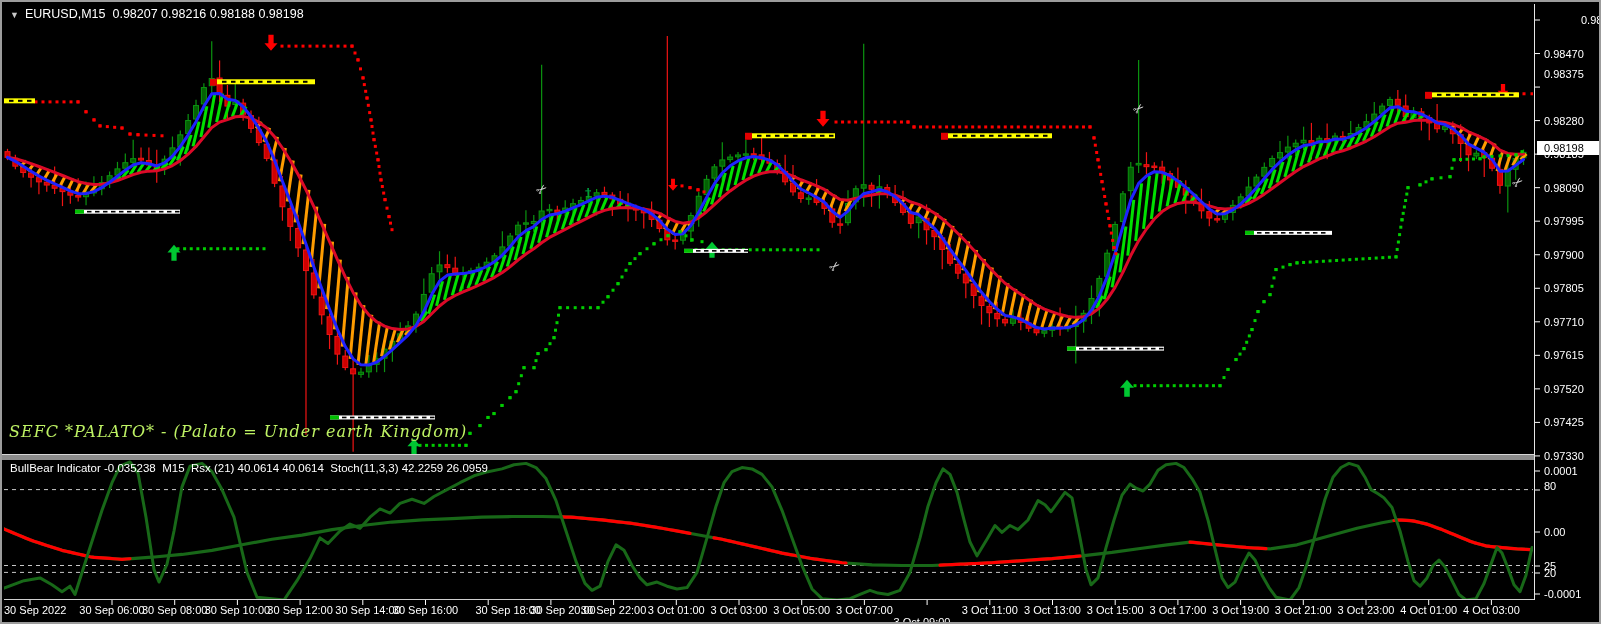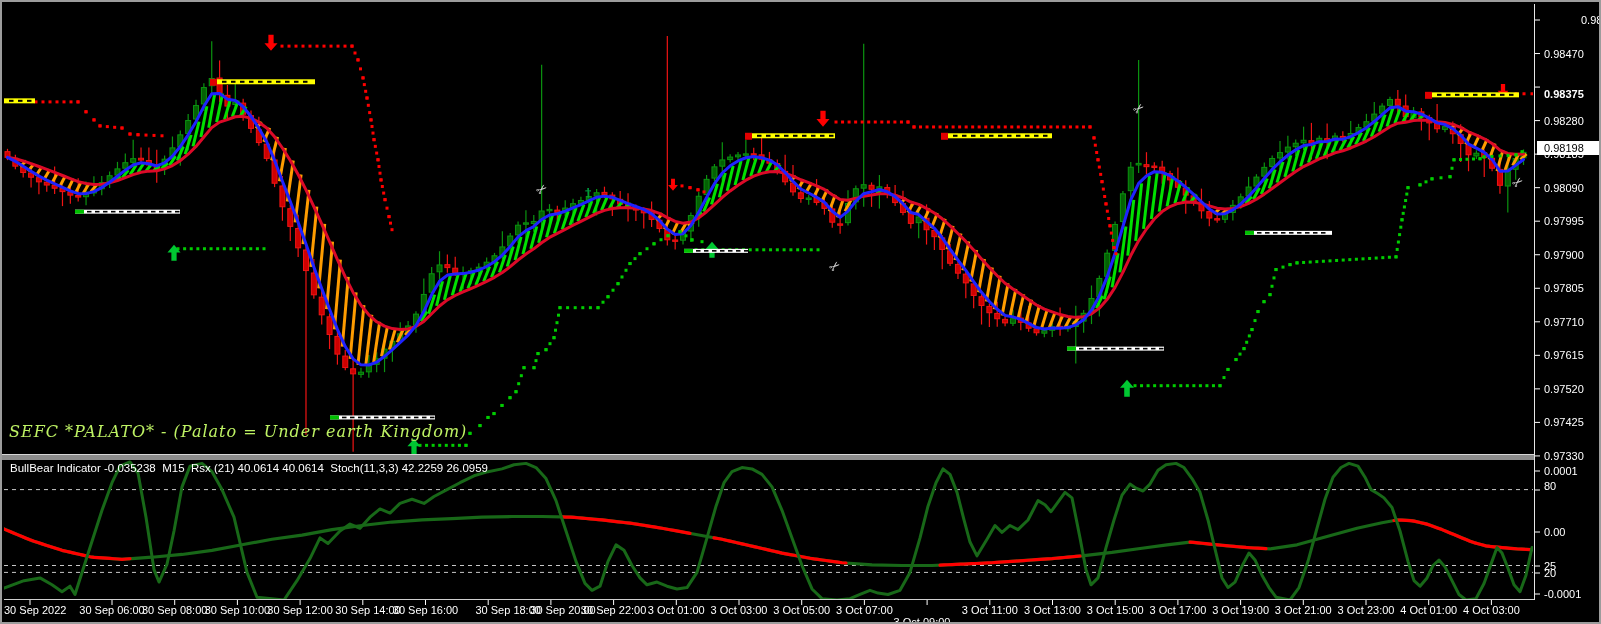--- a/index.html
+++ b/index.html
@@ -1135,29 +1135,30 @@
       <line x1="1301.3" y1="598" x2="1301.3" y2="603" stroke="#fff" stroke-width="1"></line>
       <line x1="1364" y1="598" x2="1364" y2="603" stroke="#fff" stroke-width="1"></line>
       <line x1="1426.7" y1="598" x2="1426.7" y2="603" stroke="#fff" stroke-width="1"></line>
       <line x1="1489.4" y1="598" x2="1489.4" y2="603" stroke="#fff" stroke-width="1"></line>
     </svg>
 
   <div id="divider"></div>
   <div id="axis-sep"></div>
   <div id="sub-bottom"></div>
 
+  <div id="title-bar" class="ovl"><span class="dd">▼</span><span>EURUSD,M15</span><span>  </span><span>0.98207 0.98216 0.98188 0.98198</span></div>
 
   <div id="watermark" class="ovl">SEFC *PALATO* - (Palato = Under earth Kingdom)</div>
 
   <div id="sub-label" class="ovl">BullBear Indicator -0.035238  M15  Rsx (21) 40.0614 40.0614  Stoch(11,3,3) 42.2259 26.0959</div>
 
   <div id="price-axis">
       <div class="pricelbl" style="top: 18px; padding-left: 37px;">0.98565</div>
       <div class="pricelbl" style="top: 51.5334px;">0.98470</div>
-      <div class="pricelbl" style="top: 92px; font-weight: bold;">0.98375</div>
+      <div class="pricelbl" style="top: 72px;">0.98375</div>
       <div class="pricelbl" style="top: 118.6px;">0.98280</div>
       <div class="pricelbl" style="top: 152.133px;">0.98185</div>
       <div class="pricelbl" style="top: 185.667px;">0.98090</div>
       <div class="pricelbl" style="top: 219.2px;">0.97995</div>
       <div class="pricelbl" style="top: 252.733px;">0.97900</div>
       <div class="pricelbl" style="top: 286.267px;">0.97805</div>
       <div class="pricelbl" style="top: 319.8px;">0.97710</div>
       <div class="pricelbl" style="top: 353.334px;">0.97615</div>
       <div class="pricelbl" style="top: 386.867px;">0.97520</div>
       <div class="pricelbl" style="top: 420.4px;">0.97425</div>

